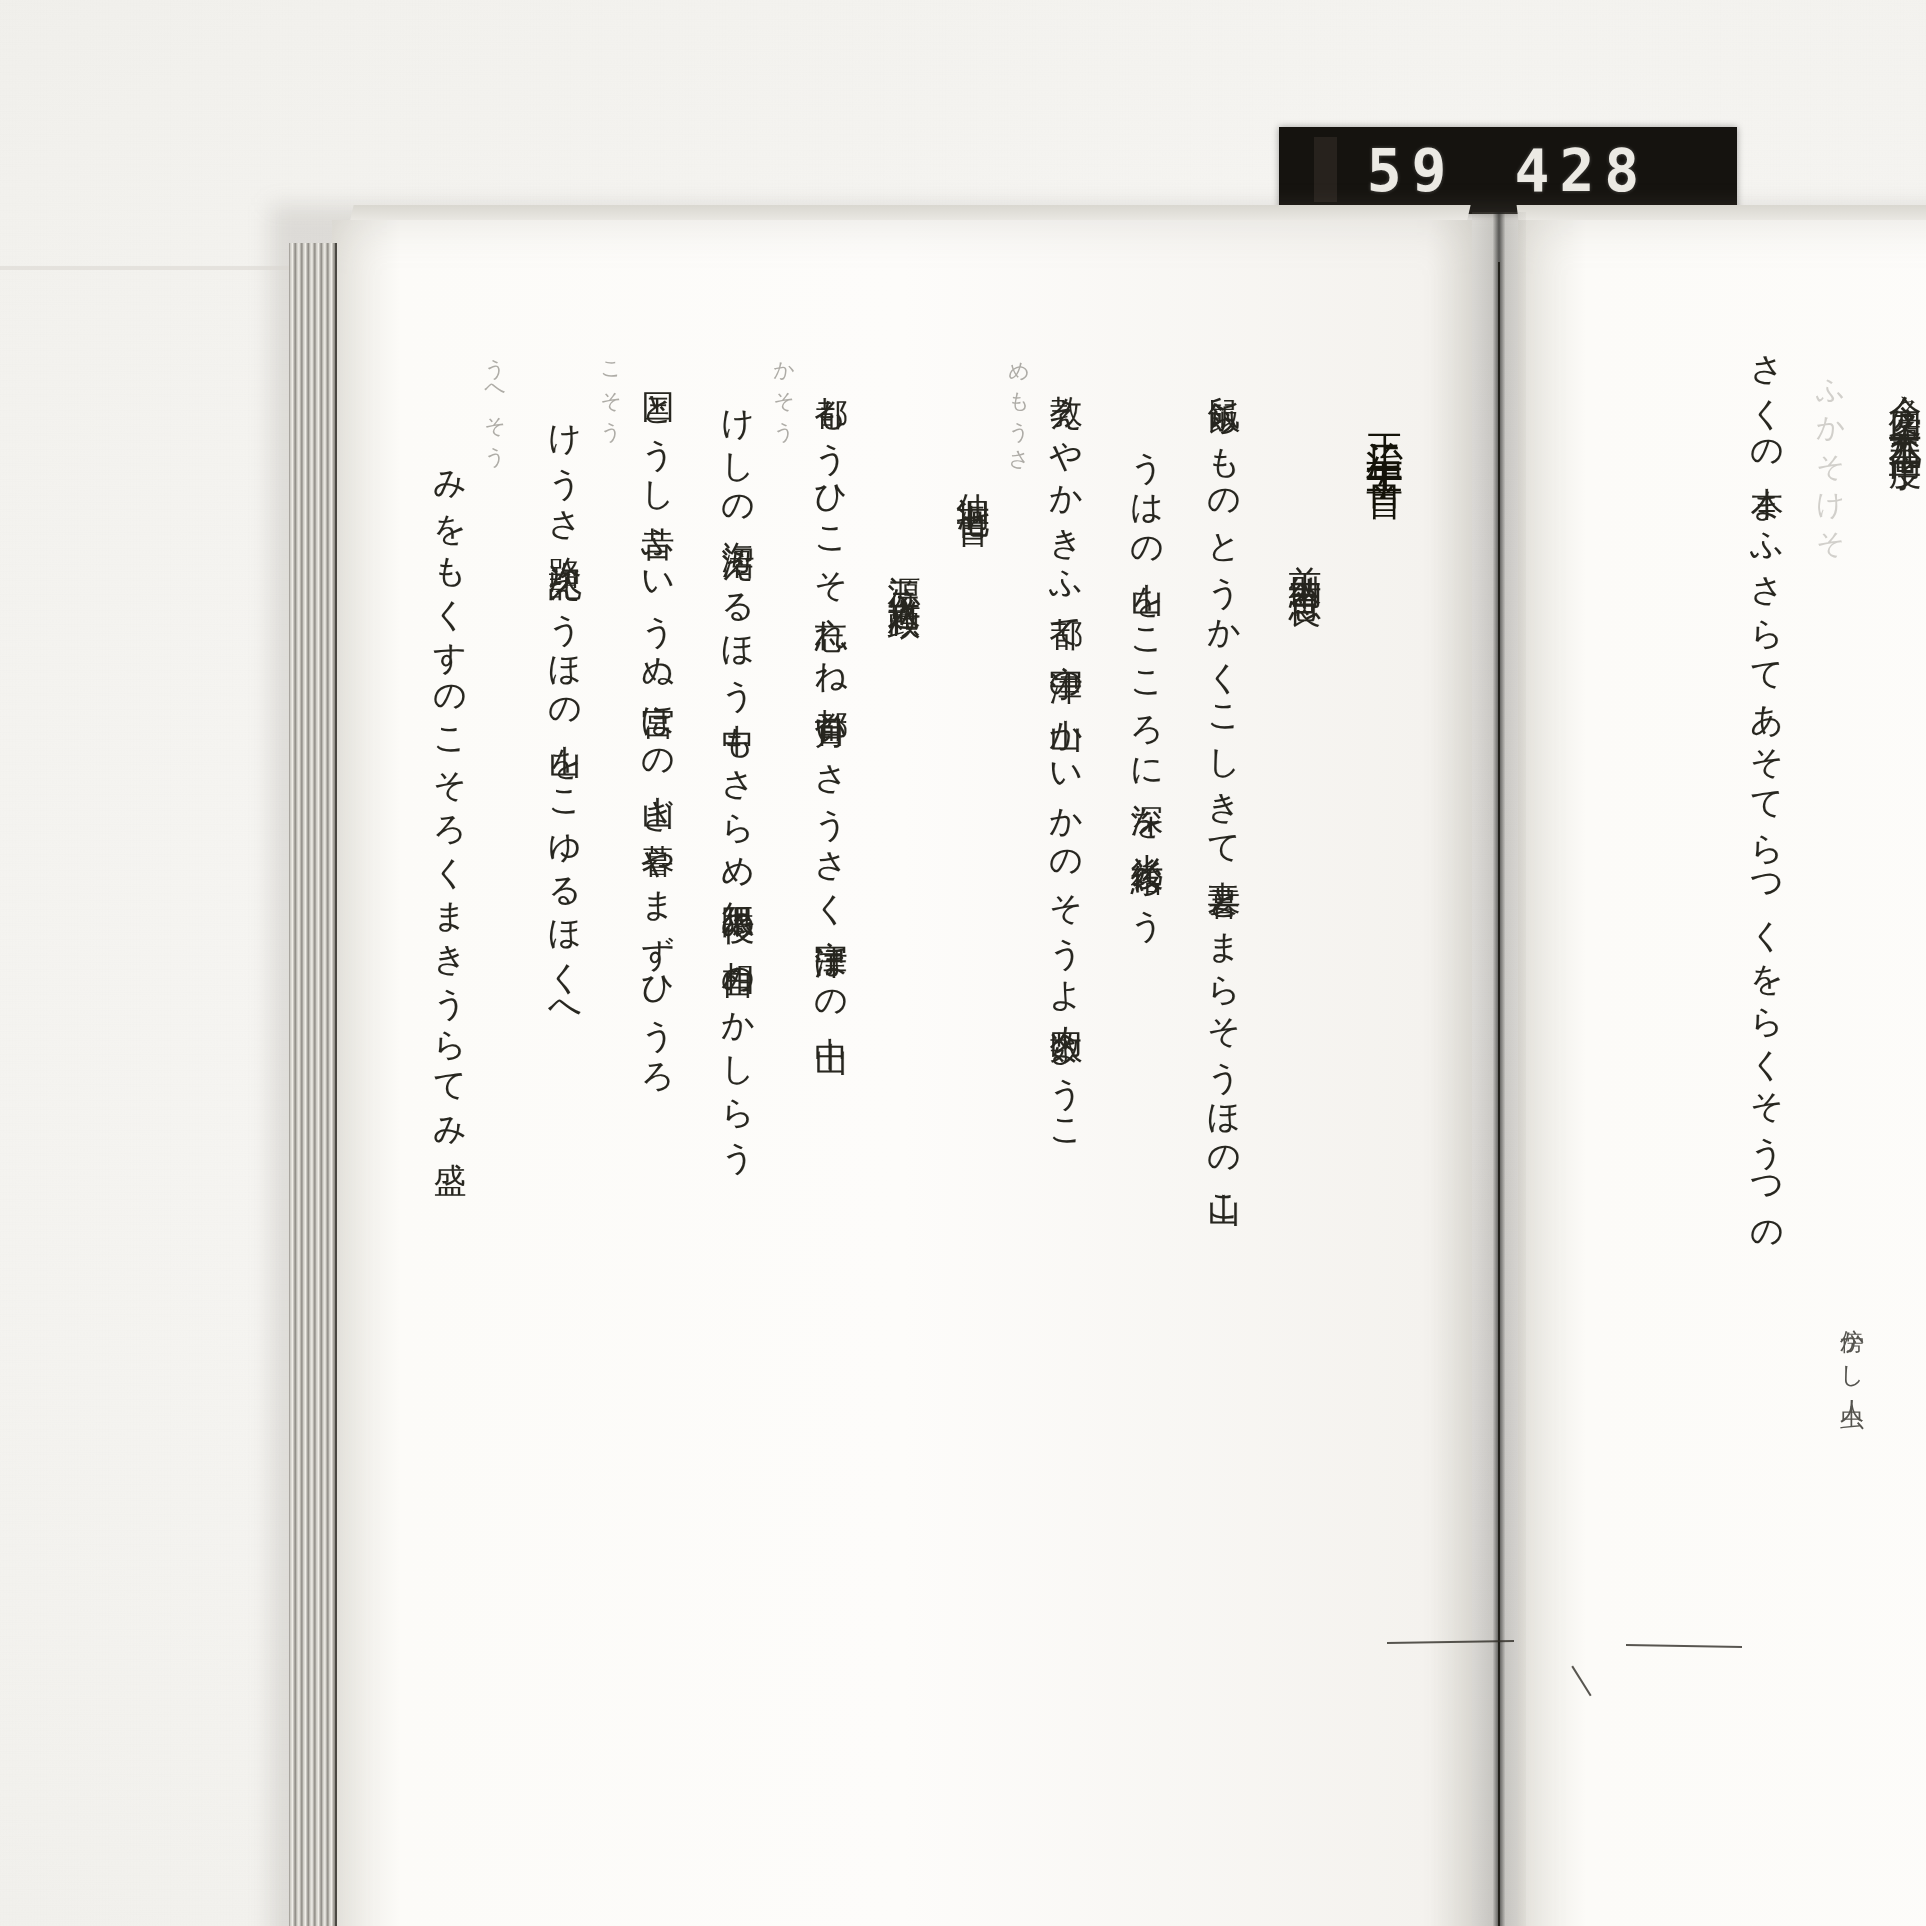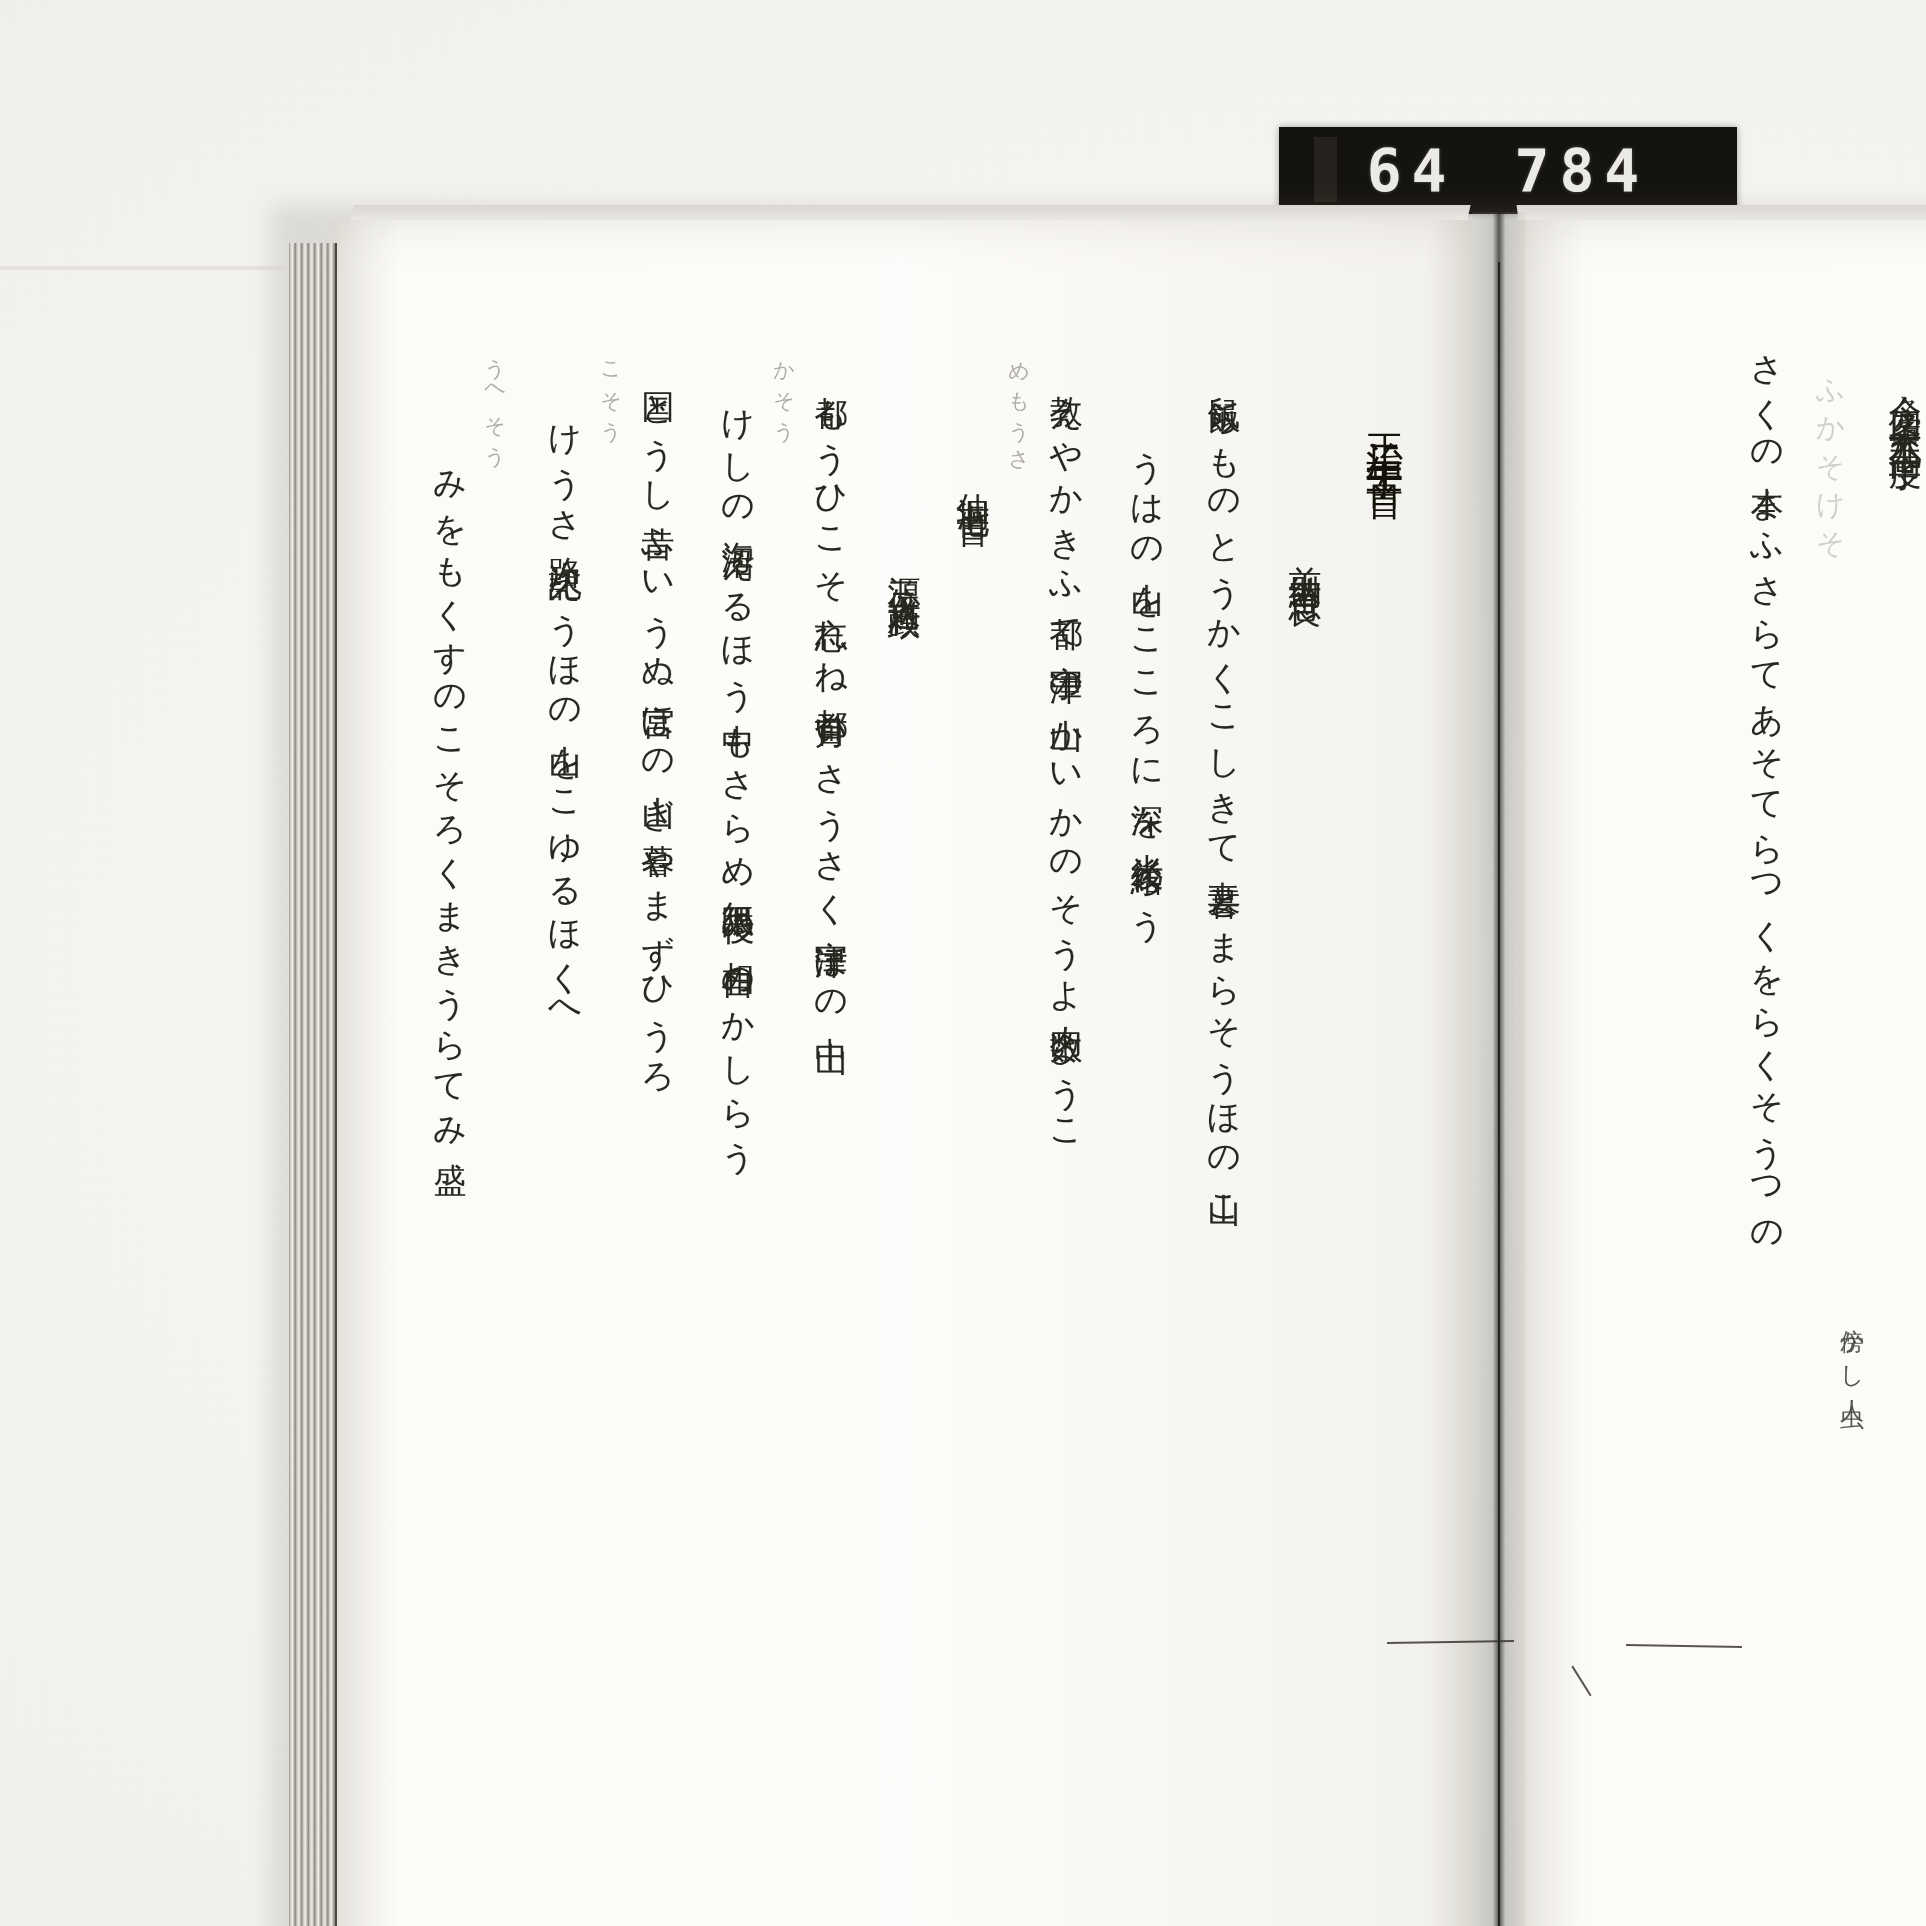--- a/index.html
+++ b/index.html
@@ -219,22 +219,22 @@
 </head>
 <body>
 
 <div class="plate">
   <div class="plate-noise"></div>
 </div>
 
 <div class="counter-strip">
   <div class="edge-block l"></div>
   <div class="digits">
-    <span>64</span>
-    <span>784</span>
+    <span>59</span>
+    <span>428</span>
   </div>
 </div>
 
 <div class="book">
   <div class="book-shadow"></div>
 
   <div class="bg-edge top-l"></div>
 
   <div class="page-top-bevel left"></div>
   <div class="page-top-bevel right"></div>

